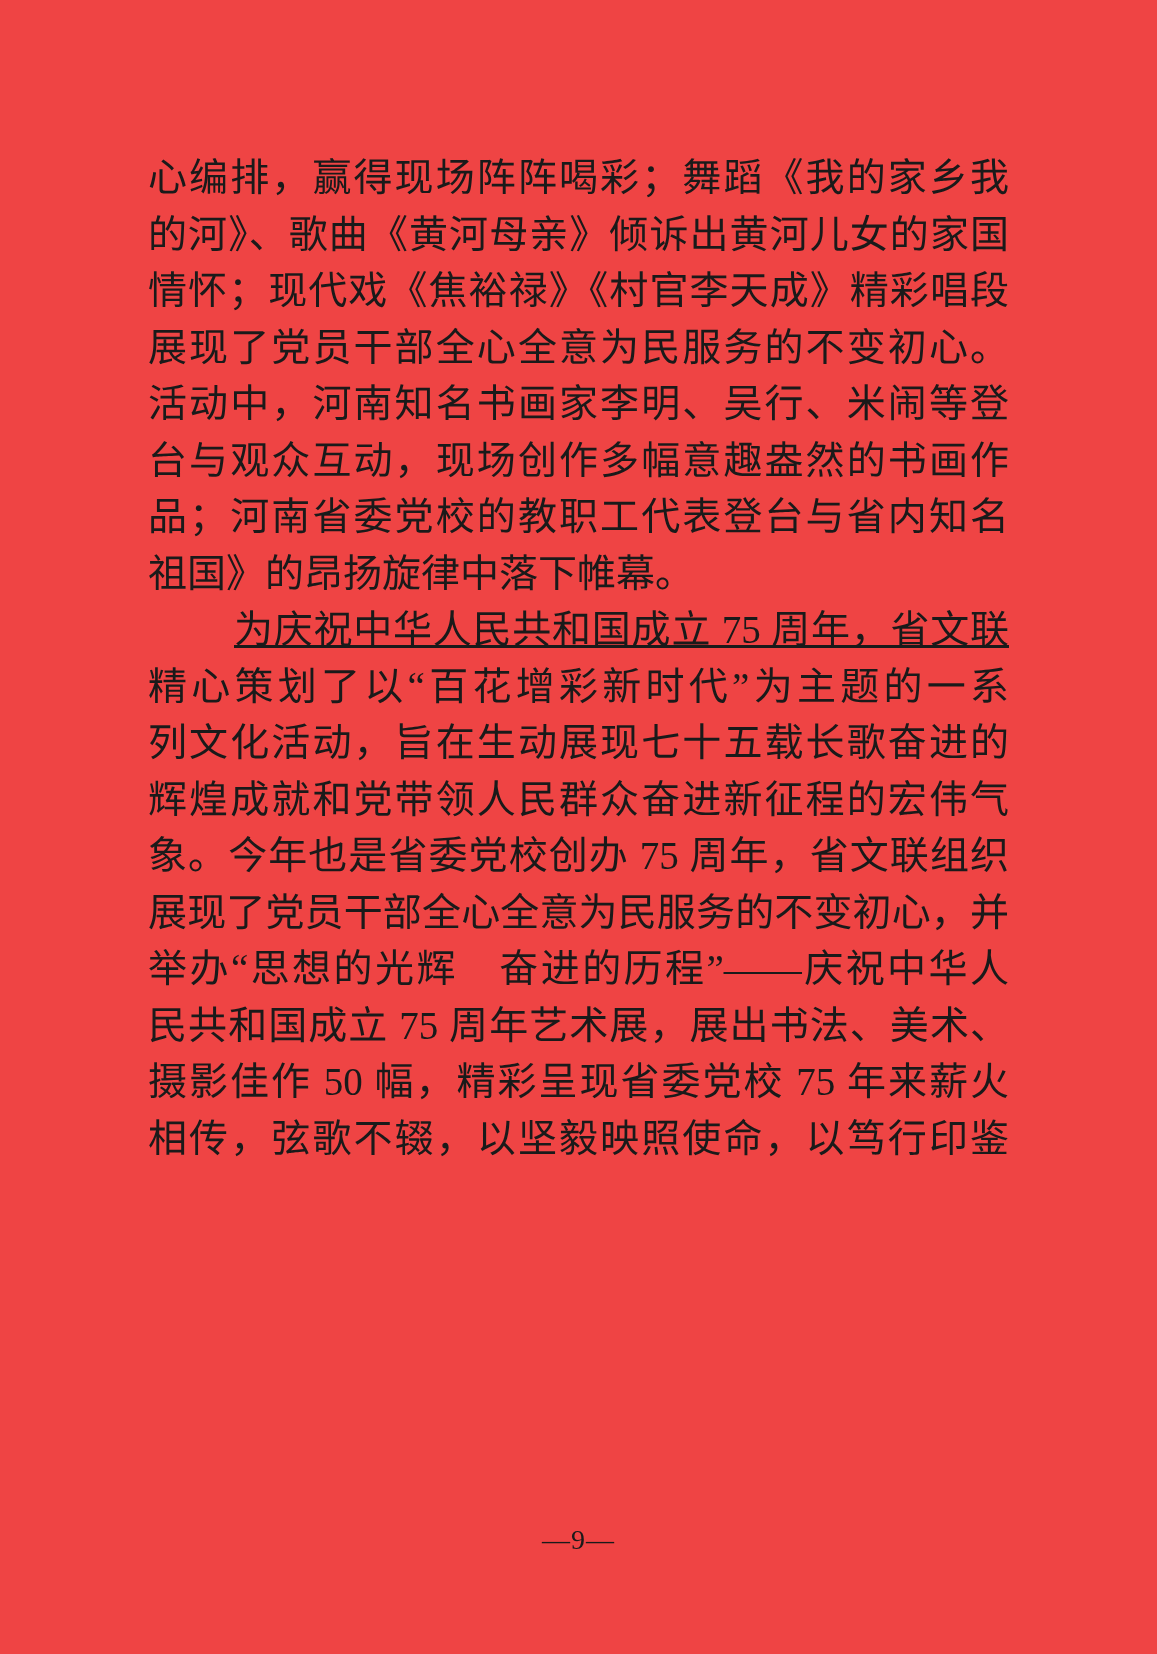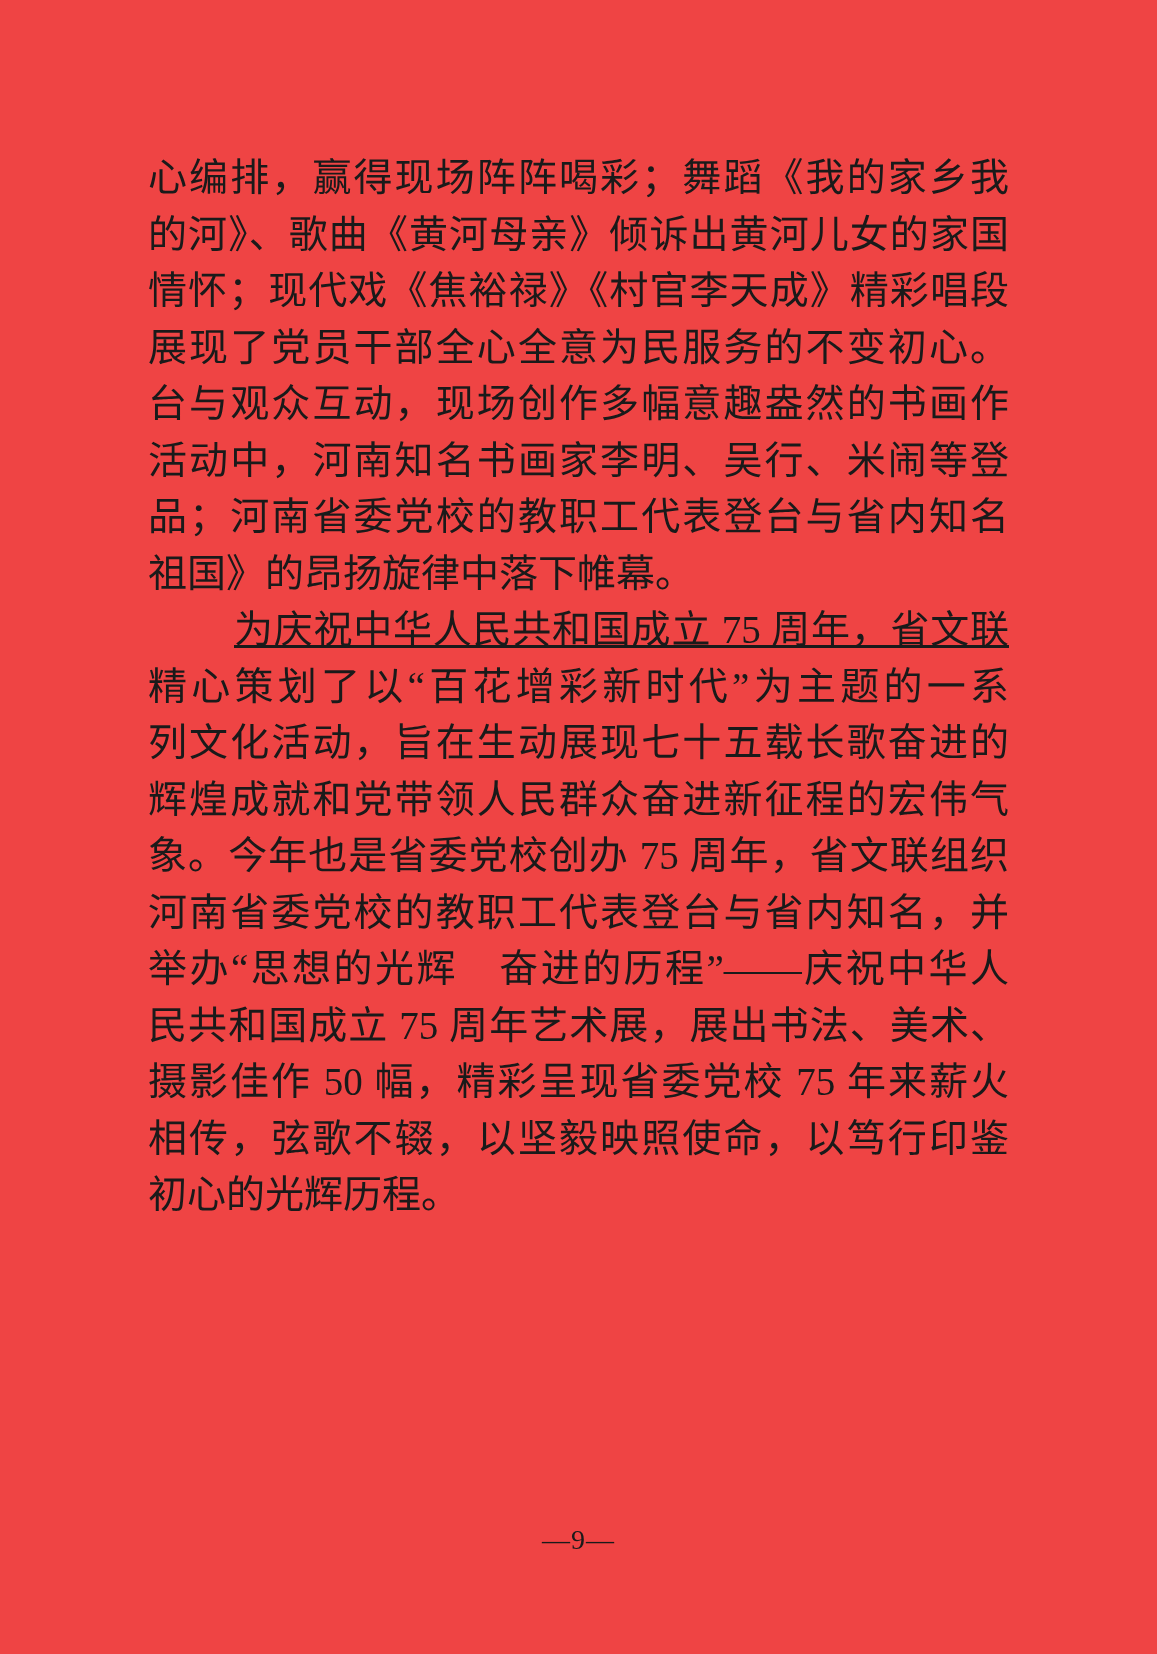--- a/index.html
+++ b/index.html
@@ -61,37 +61,36 @@
 <body>
 
 <div class="page">
 
   <main class="text-block" id="body-container">
       <div class="paragraph">
         <div class="line">心编排，赢得现场阵阵喝彩；舞蹈《我的家乡我</div>
         <div class="line">的河》、歌曲《黄河母亲》倾诉出黄河儿女的家国</div>
         <div class="line">情怀；现代戏《焦裕禄》《村官李天成》精彩唱段</div>
         <div class="line">展现了党员干部全心全意为民服务的不变初心。</div>
+        <div class="line">活动中，河南知名书画家李明、吴行、米闹等登</div>
         <div class="line">台与观众互动，现场创作多幅意趣盎然的书画作</div>
-        <div class="line">活动中，河南知名书画家李明、吴行、米闹等登</div>
         <div class="line">品；河南省委党校的教职工代表登台与省内知名</div>
         <div class="line end">祖国》的昂扬旋律中落下帷幕。</div>
       </div>
       <div class="paragraph">
         <div class="line indent">为庆祝中华人民共和国成立 75 周年，省文联</div>
         <div class="line">精心策划了以“百花增彩新时代”为主题的一系</div>
         <div class="line">列文化活动，旨在生动展现七十五载长歌奋进的</div>
         <div class="line">辉煌成就和党带领人民群众奋进新征程的宏伟气</div>
         <div class="line">象。今年也是省委党校创办 75 周年，省文联组织</div>
-        <div class="line">河南省委党校的教职工代表登台与省内知名，并</div>
+        <div class="line">展现了党员干部全心全意为民服务的不变初心，并</div>
         <div class="line">举办“思想的光辉　奋进的历程”——庆祝中华人</div>
         <div class="line">民共和国成立 75 周年艺术展，展出书法、美术、</div>
         <div class="line">摄影佳作 50 幅，精彩呈现省委党校 75 年来薪火</div>
         <div class="line">相传，弦歌不辍，以坚毅映照使命，以笃行印鉴</div>
-        <div class="line end">初心的光辉历程。</div>
       </div>
     </main>
 
   <footer class="page-footer">
     <span class="page-number">—9—</span>
   </footer>
 
 </div>
 
 </body></html>

